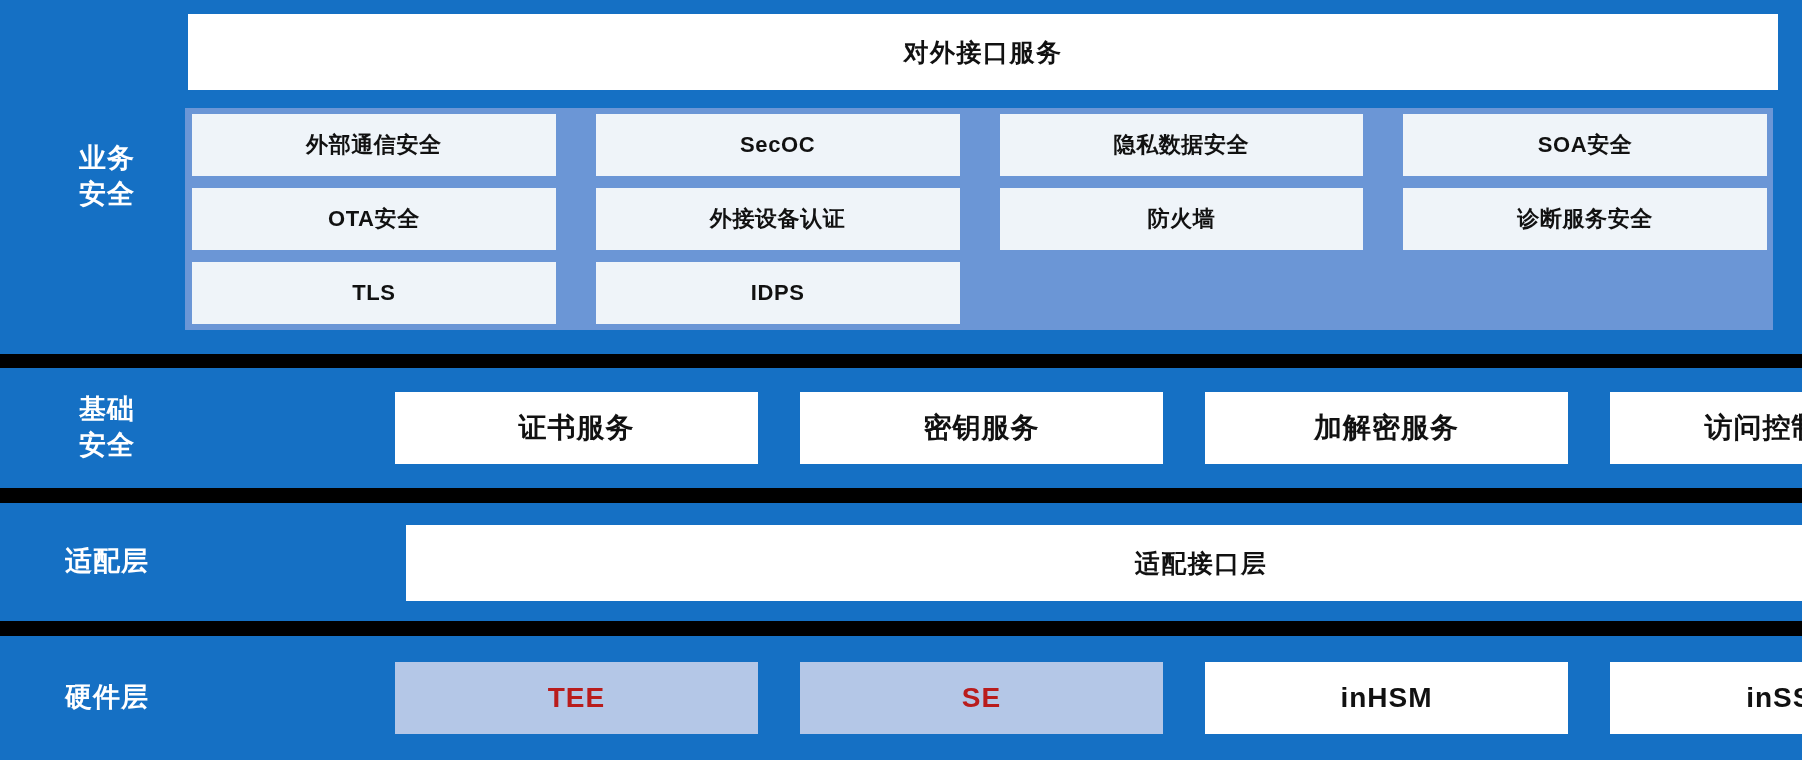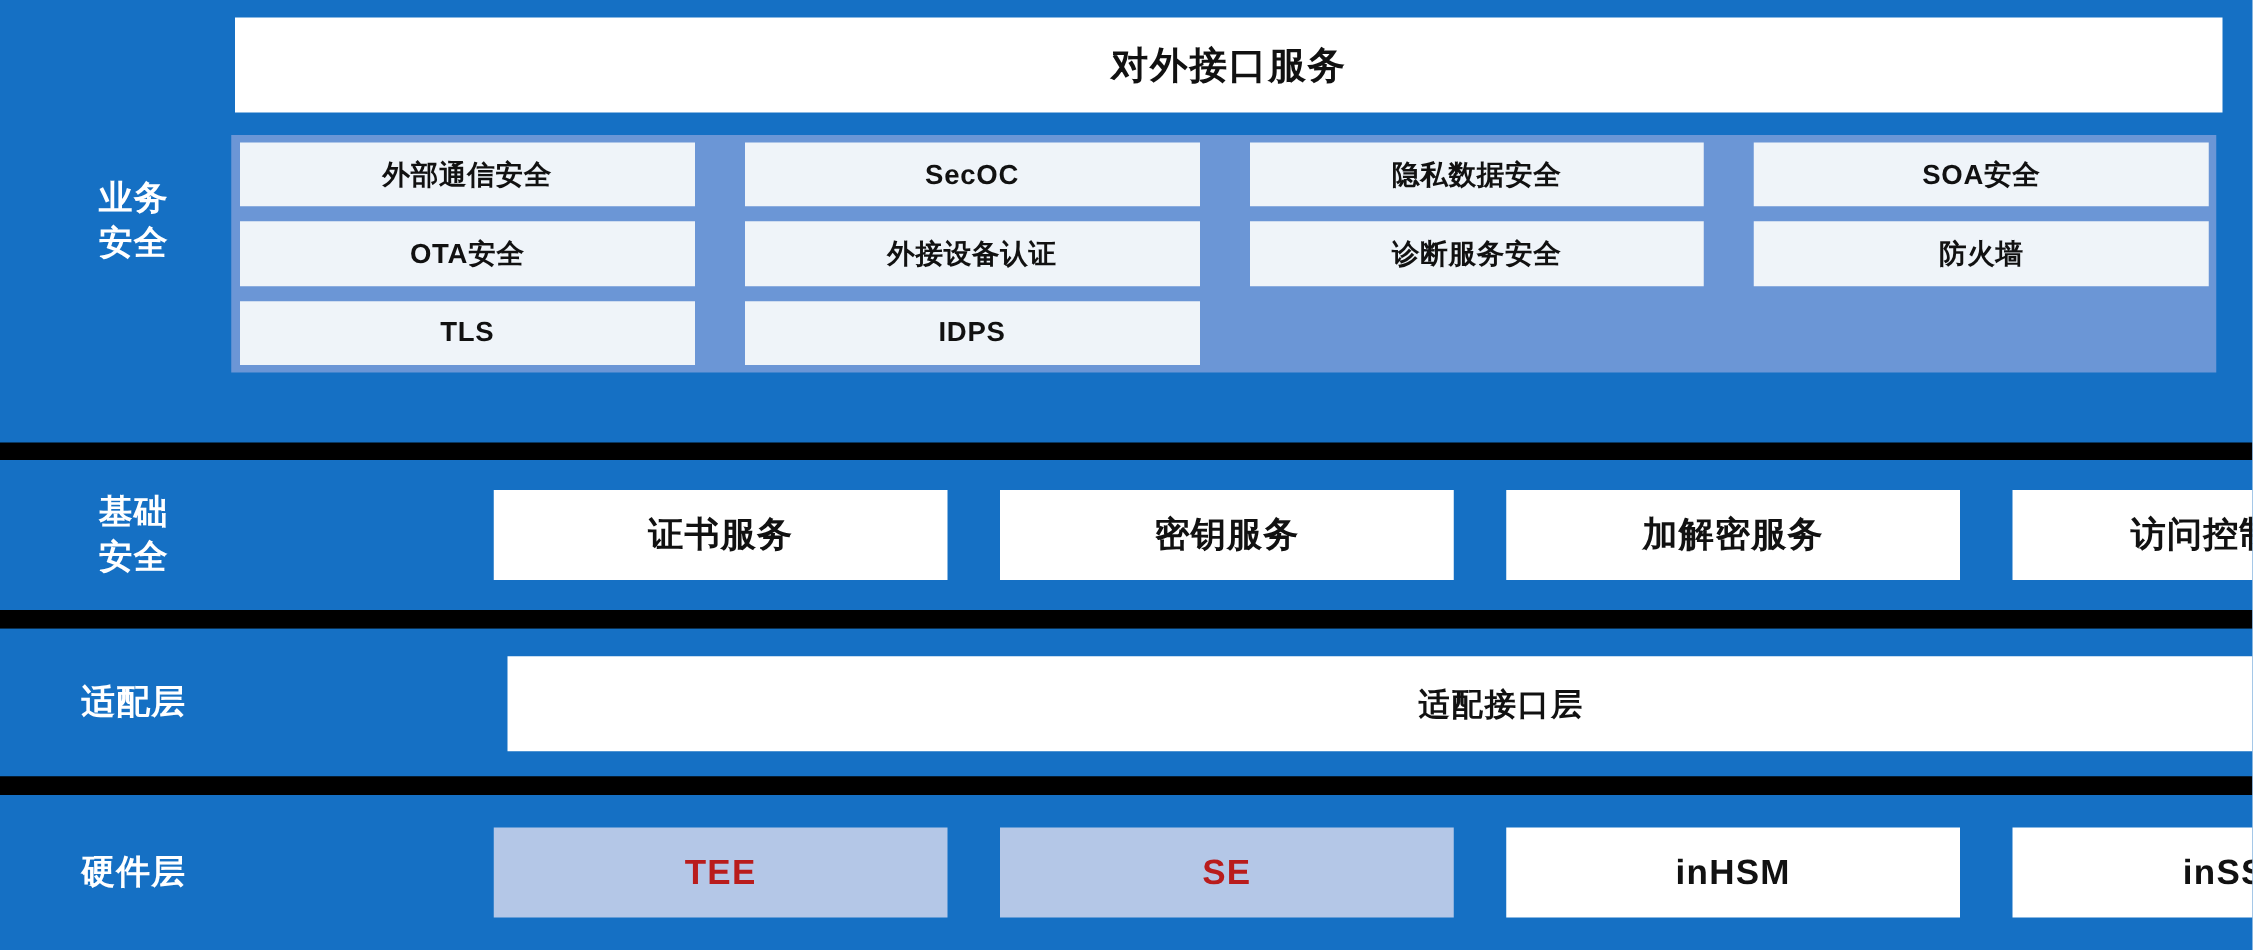--- a/index.html
+++ b/index.html
@@ -69,31 +69,31 @@
     left: 0;
     top: 14px;
     width: 1590px;
     height: 76px;
     background: #ffffff;
     display: flex;
     align-items: center;
     justify-content: center;
     color: #111111;
     font-weight: bold;
-    font-size: 30px;
+    font-size: 25px;
     letter-spacing: 1.5px;
   }
 
   
   .grid-panel {
     position: absolute;
     left: -3px;
     top: 108px;
     width: 1588px;
-    height: 190px;
+    height: 222px;
     background: #6b96d6;
     display: grid;
     grid-template-columns: repeat(4, 1fr);
     grid-template-rows: repeat(3, 1fr);
     column-gap: 40px;
     row-gap: 12px;
     padding: 6px 6px 6px 7px;
     box-sizing: border-box;
   }
   .grid-cell {
@@ -175,23 +175,23 @@
       <div class="banner">对外接口服务</div>
 
       <div class="grid-panel">
         <div class="grid-cell">外部通信安全</div>
         <div class="grid-cell">SecOC</div>
         <div class="grid-cell">隐私数据安全</div>
 
         <div class="grid-cell">SOA安全</div>
         <div class="grid-cell">OTA安全</div>
         <div class="grid-cell">外接设备认证</div>
+        <div class="grid-cell">防火墙</div>
+
         <div class="grid-cell">诊断服务安全</div>
-
-        <div class="grid-cell">防火墙</div>
         <div class="grid-cell">TLS</div>
         <div class="grid-cell">IDPS</div>
       </div>
 
     </div>
   </div>
 
   <div class="divider" id="sep-1"></div>
 
   <div class="layer" id="basic-layer">

